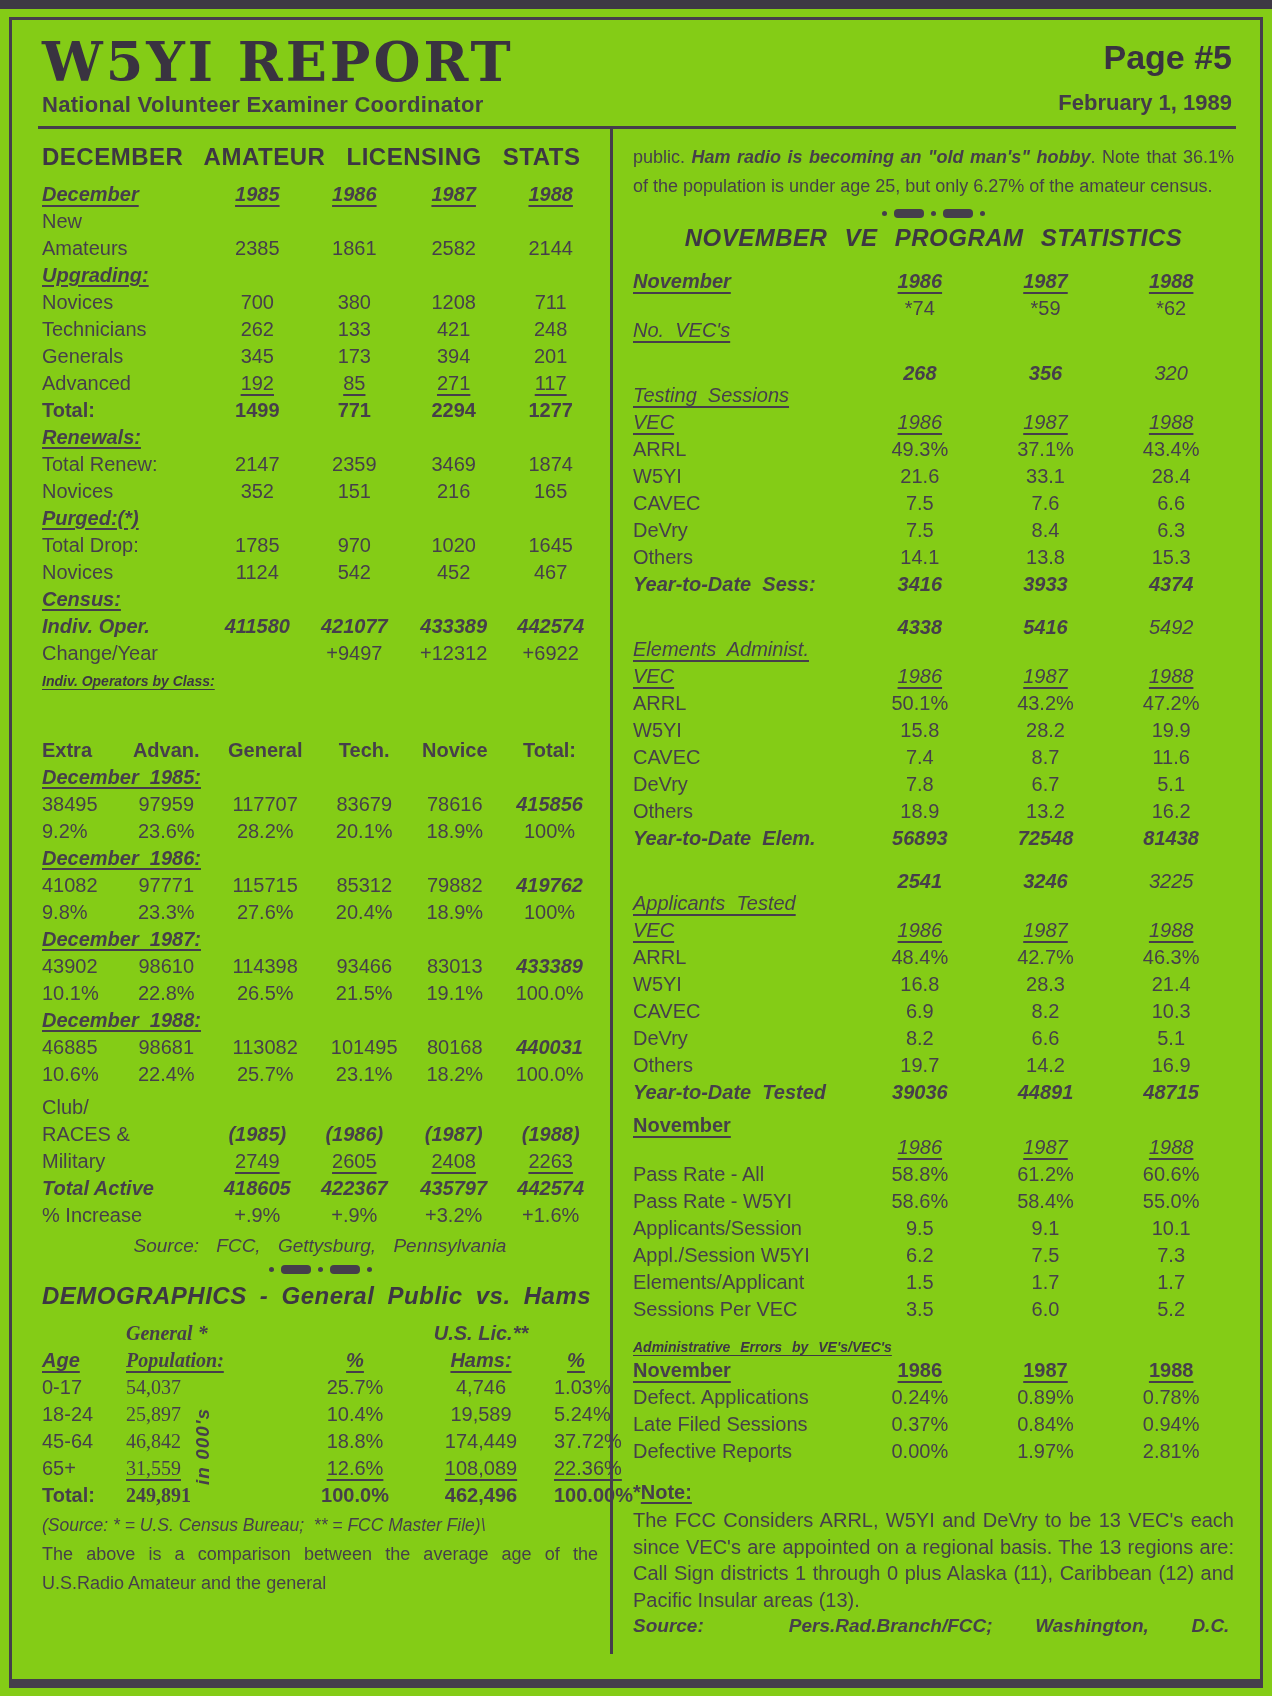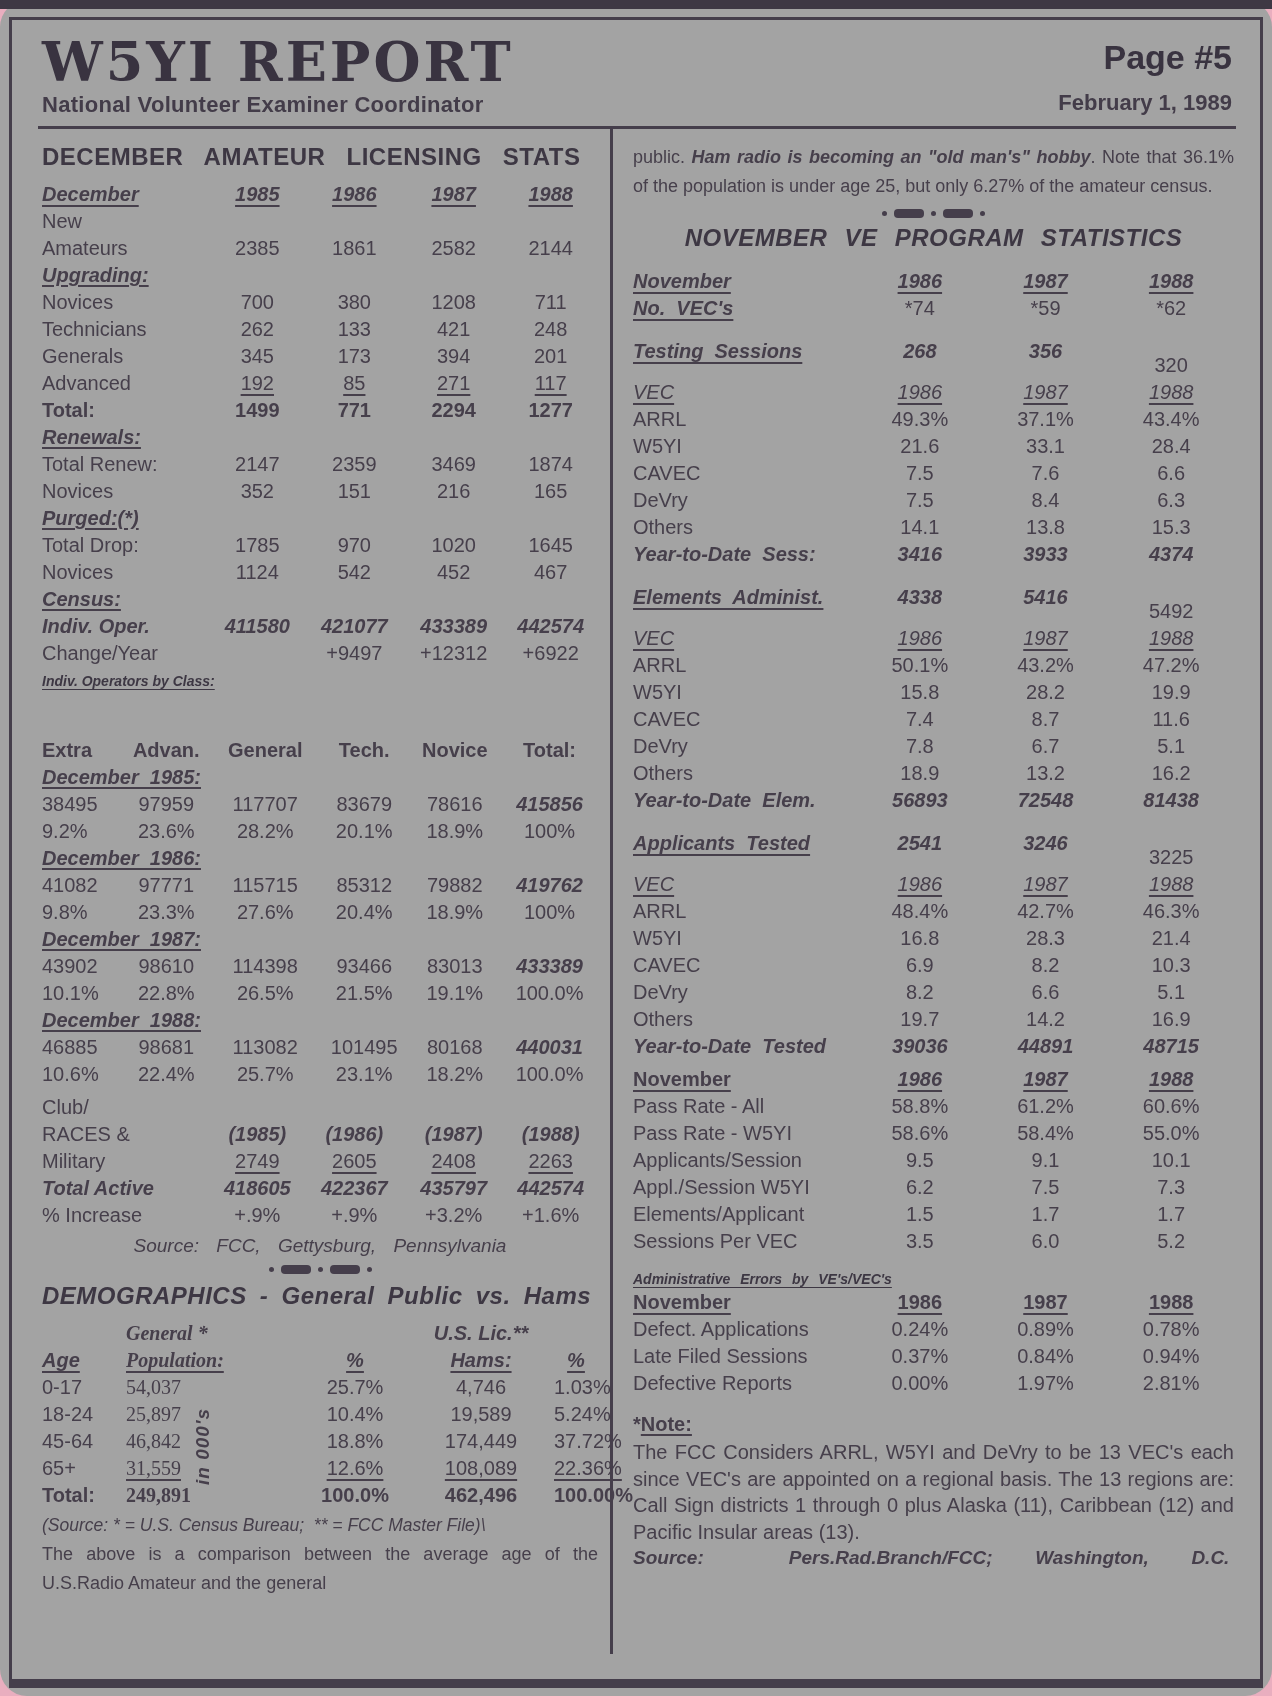--- a/index.html
+++ b/index.html
@@ -3,21 +3,21 @@
 <meta charset="utf-8">
 <style>
   html,body{margin:0;padding:0;}
   body{
     width:1272px;height:1696px;overflow:hidden;position:relative;
     background:#e9aebf;
     font-family:"Liberation Sans",sans-serif;
     color:#463f4b;
     -webkit-font-smoothing:antialiased;
   }
-  .page{position:absolute;inset:0;background:#a3a3a3;border-radius:27px;}
+  .page{position:absolute;inset:0;background:#84cc16;}
   .top-bar{position:absolute;top:0;left:0;right:0;height:9px;background:#3e3844;}
   .frame{
     position:absolute;top:17px;left:9px;right:9px;bottom:8px;
     border:3px solid #453e4b;border-bottom-width:9px;
     padding:6px 0 0 0;
   }
   header{display:flex;justify-content:space-between;align-items:flex-start;padding:8px 28px 2px 30px;}
   .title{
     font-family:"DejaVu Serif",serif;font-weight:bold;font-size:54px;line-height:56px;
     letter-spacing:3px;color:#393340;
@@ -56,23 +56,23 @@
   .cols-r .tr{grid-template-columns:224px 1fr 1fr 1fr;}
 
   
   .tr.h .td{font-weight:bold;font-style:italic;text-decoration:underline;text-underline-offset:4px;}
   .tr.hb .td{font-weight:bold;text-underline-offset:4px;margin-top:46px;}
   .tr.s .td{font-weight:bold;font-style:italic;text-decoration:underline;text-underline-offset:3px;grid-column:1/-1;}
   .tr.b .td{font-weight:bold;}
   .tr.bi .td{font-weight:bold;font-style:italic;}
   
   .td.u{text-decoration:underline;text-underline-offset:4px;}
-  .td.i{font-weight:normal;margin-top:14px;}
+  .td.i{font-style:italic;font-weight:normal;}
   .td.bi{font-weight:bold;font-style:italic;}
-  .td.biu{font-weight:bold;font-style:italic;text-decoration:underline;text-underline-offset:4px;}
+  .td.biu{font-weight:normal;font-style:italic;text-decoration:underline;text-underline-offset:4px;margin-top:22px;}
   .td.bu{font-weight:bold;text-decoration:underline;text-underline-offset:4px;}
   .td.iu{font-style:italic;text-decoration:underline;text-underline-offset:4px;}
 
   .source-line{font-style:italic;font-size:19px;text-align:center;word-spacing:12px;margin:4px 0 2px 0;}
   .ornament{display:flex;align-items:center;justify-content:center;gap:7px;margin:8px 0 6px 0;}
   .ornament .dot{width:5px;height:5px;background:#453e4b;border-radius:50%;}
   .ornament .bar{width:30px;height:9px;background:#453e4b;border-radius:4px;}
 
   .demo-wrap{position:relative;}
   .rot{

